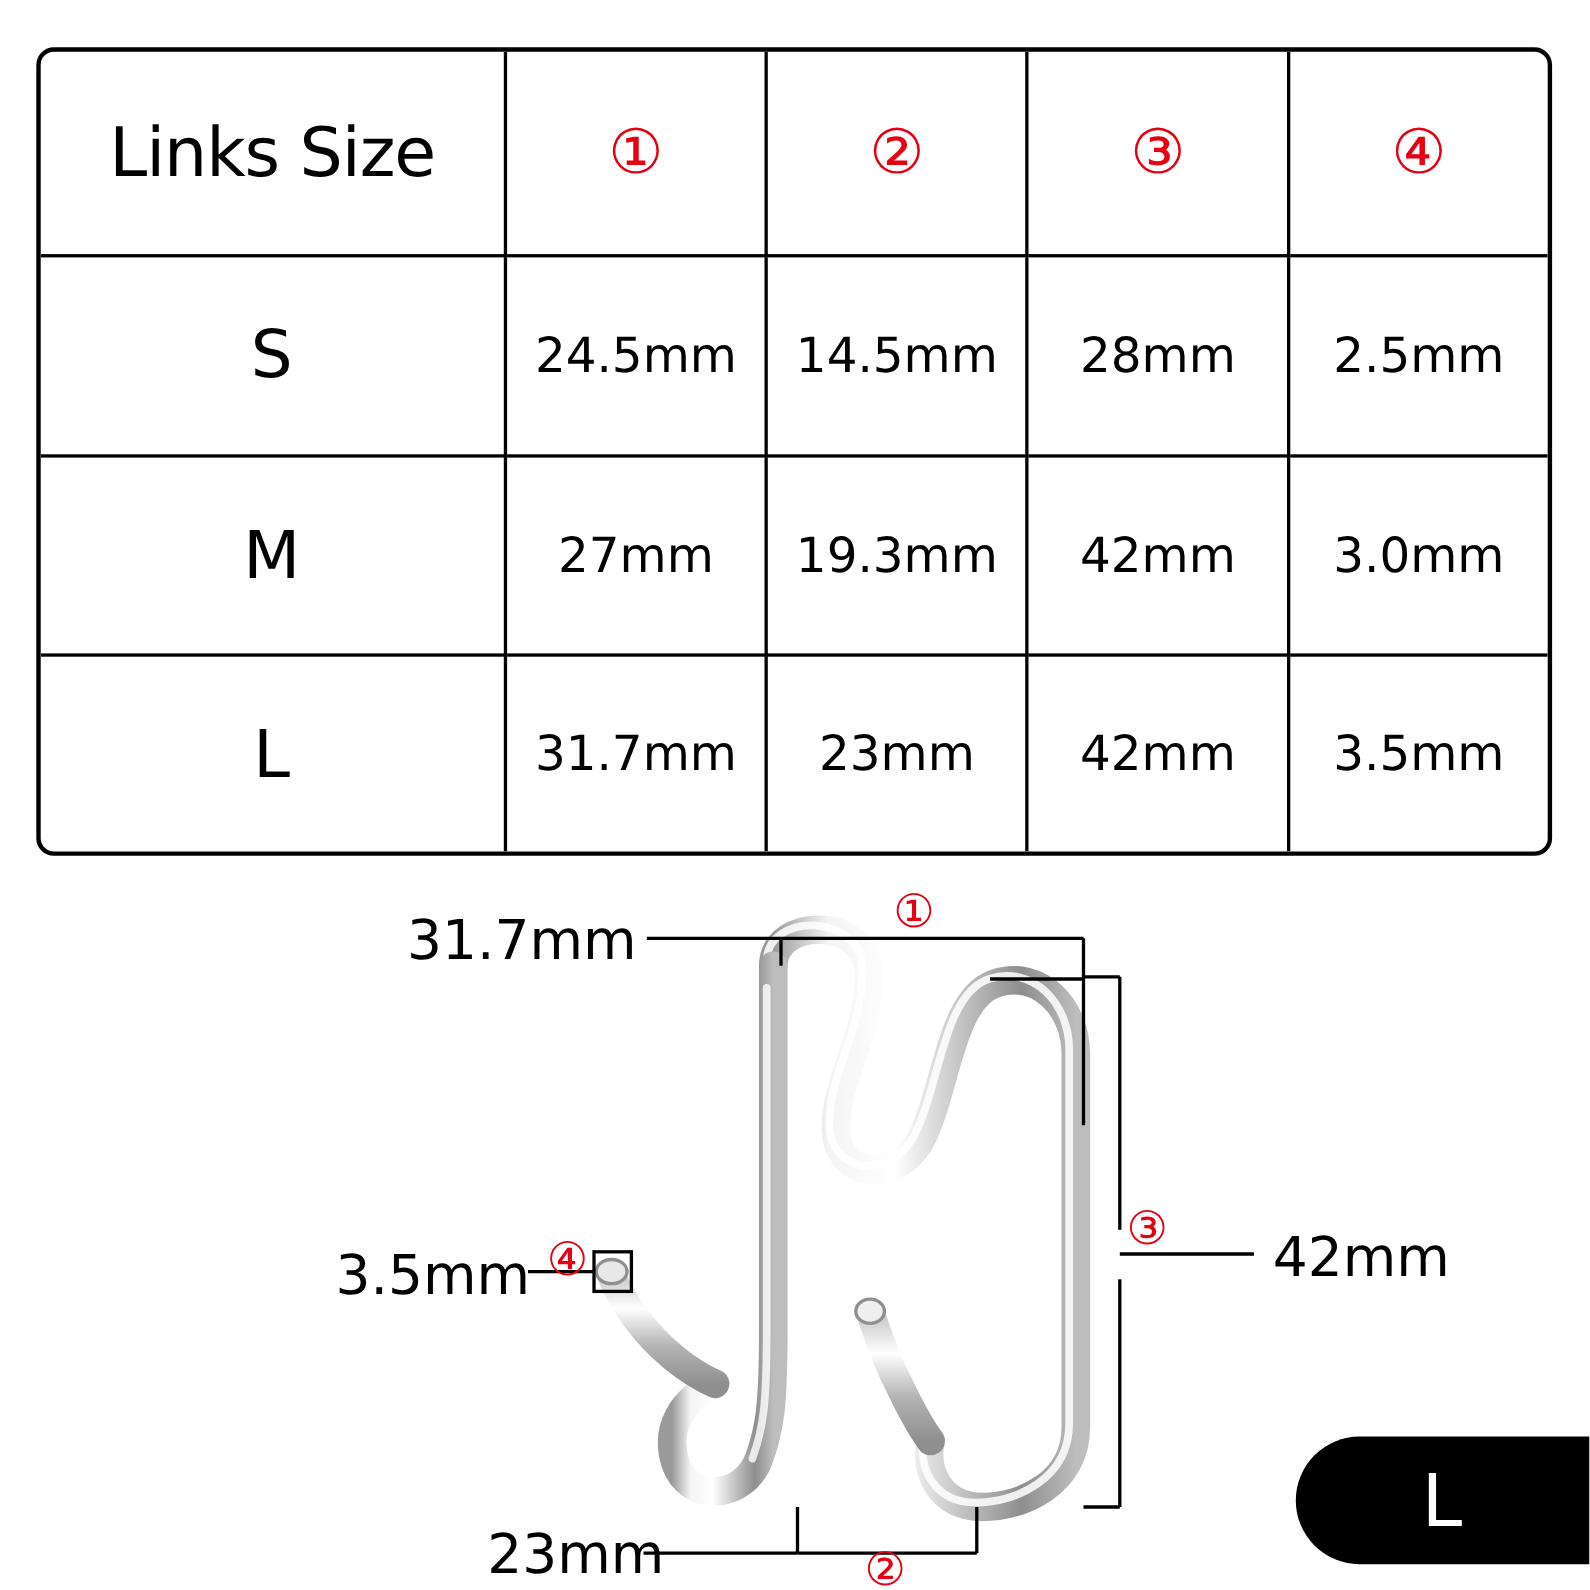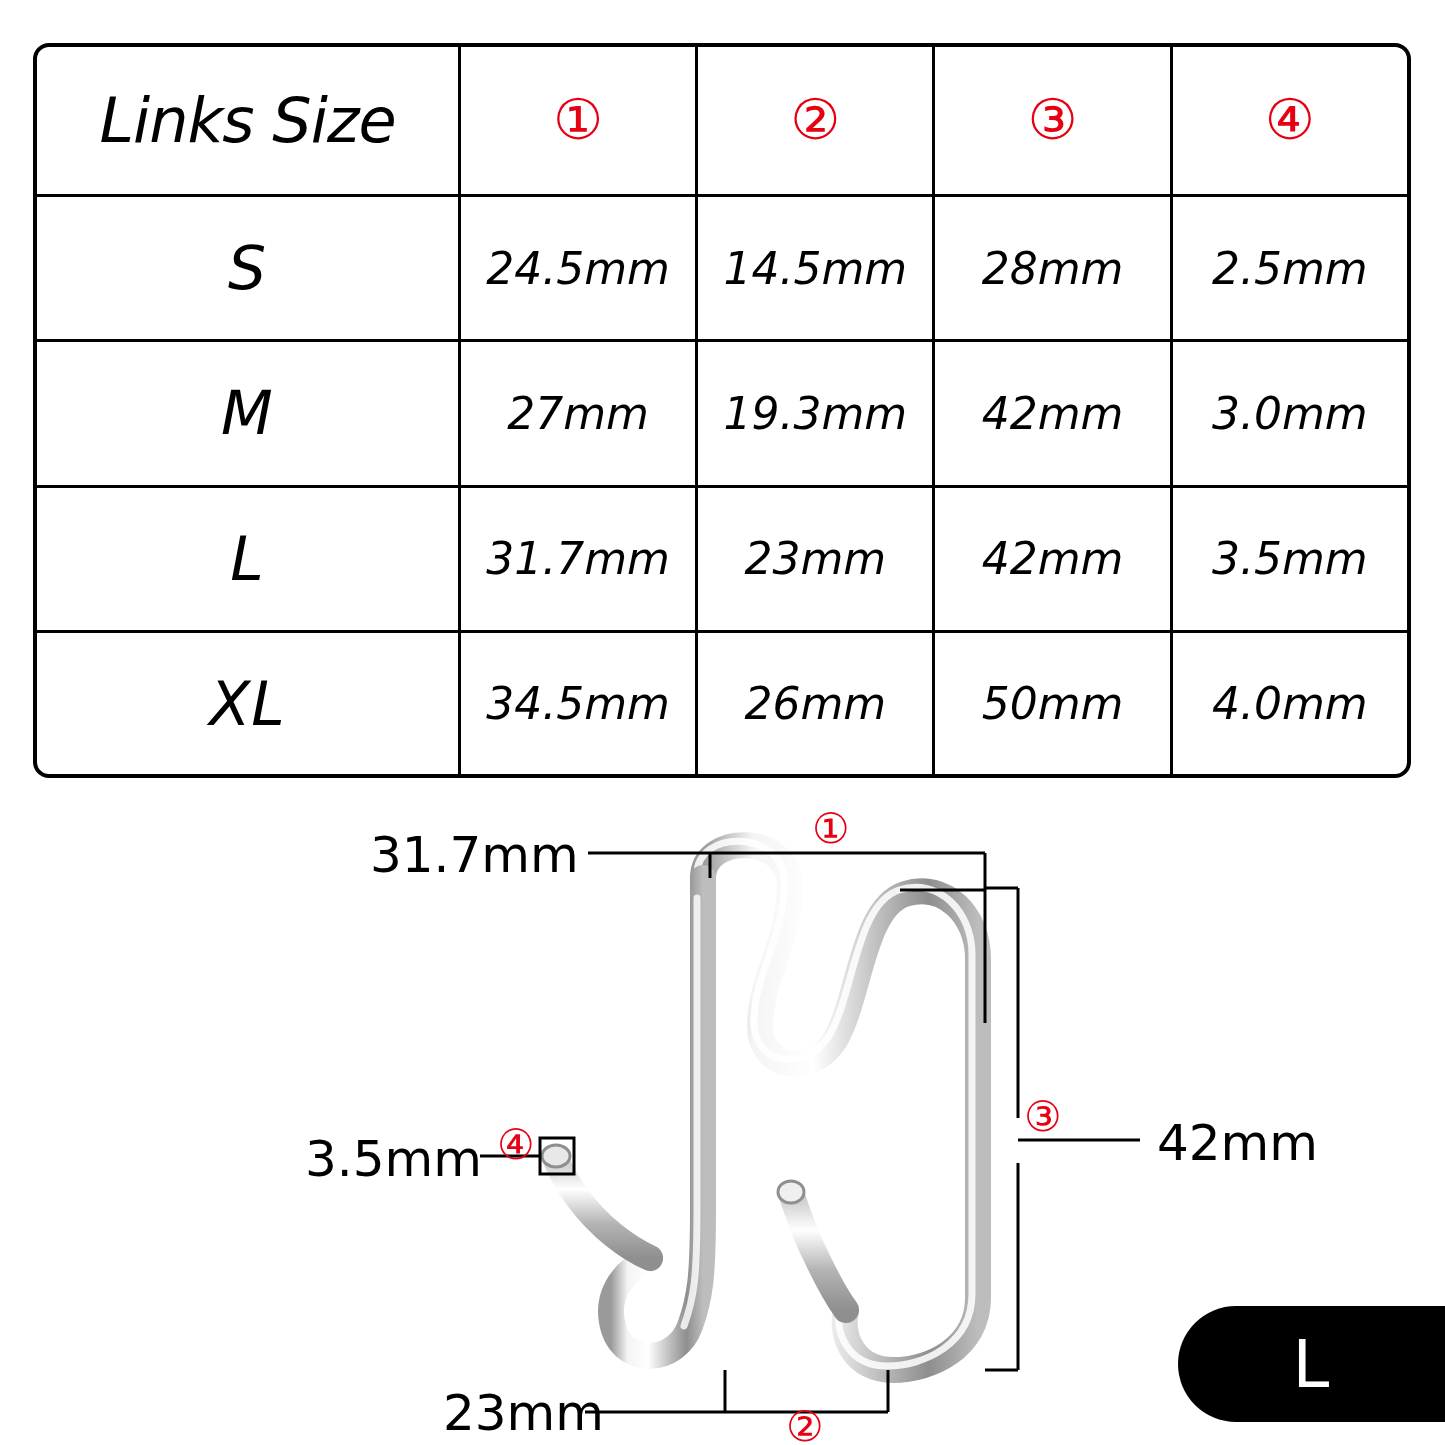--- a/index.html
+++ b/index.html
@@ -33,21 +33,20 @@
     border-collapse: collapse;
     table-layout: fixed;
   }
   table.size-table td, table.size-table th {
     border: 3px solid #000;
     text-align: center;
     vertical-align: middle;
     font-weight: normal;
     color: #000;
     padding: 0;
-    font-style: italic;
   }
   table.size-table tr:first-child th, table.size-table tr:first-child td {
     border-top: none;
   }
   table.size-table tr:last-child td {
     border-bottom: none;
   }
   table.size-table tr td:first-child,
   table.size-table tr th:first-child {
     border-left: none;
@@ -149,27 +148,20 @@
       <td class="cell-val">19.3mm</td>
       <td class="cell-val">42mm</td>
       <td class="cell-val">3.0mm</td>
     </tr>
     <tr>
       <td class="size-name">L</td>
       <td class="cell-val">31.7mm</td>
       <td class="cell-val">23mm</td>
       <td class="cell-val">42mm</td>
       <td class="cell-val">3.5mm</td>
-    </tr>
-    <tr>
-      <td class="size-name">XL</td>
-      <td class="cell-val">34.5mm</td>
-      <td class="cell-val">26mm</td>
-      <td class="cell-val">50mm</td>
-      <td class="cell-val">4.0mm</td>
     </tr>
   </tbody>
     </table>
 </div>
 
 <div class="diagram">
 
   <svg width="1445" height="667" viewBox="0 0 1445 667">
     <defs>
       <linearGradient id="steel" x1="0" y1="0" x2="1" y2="0">

